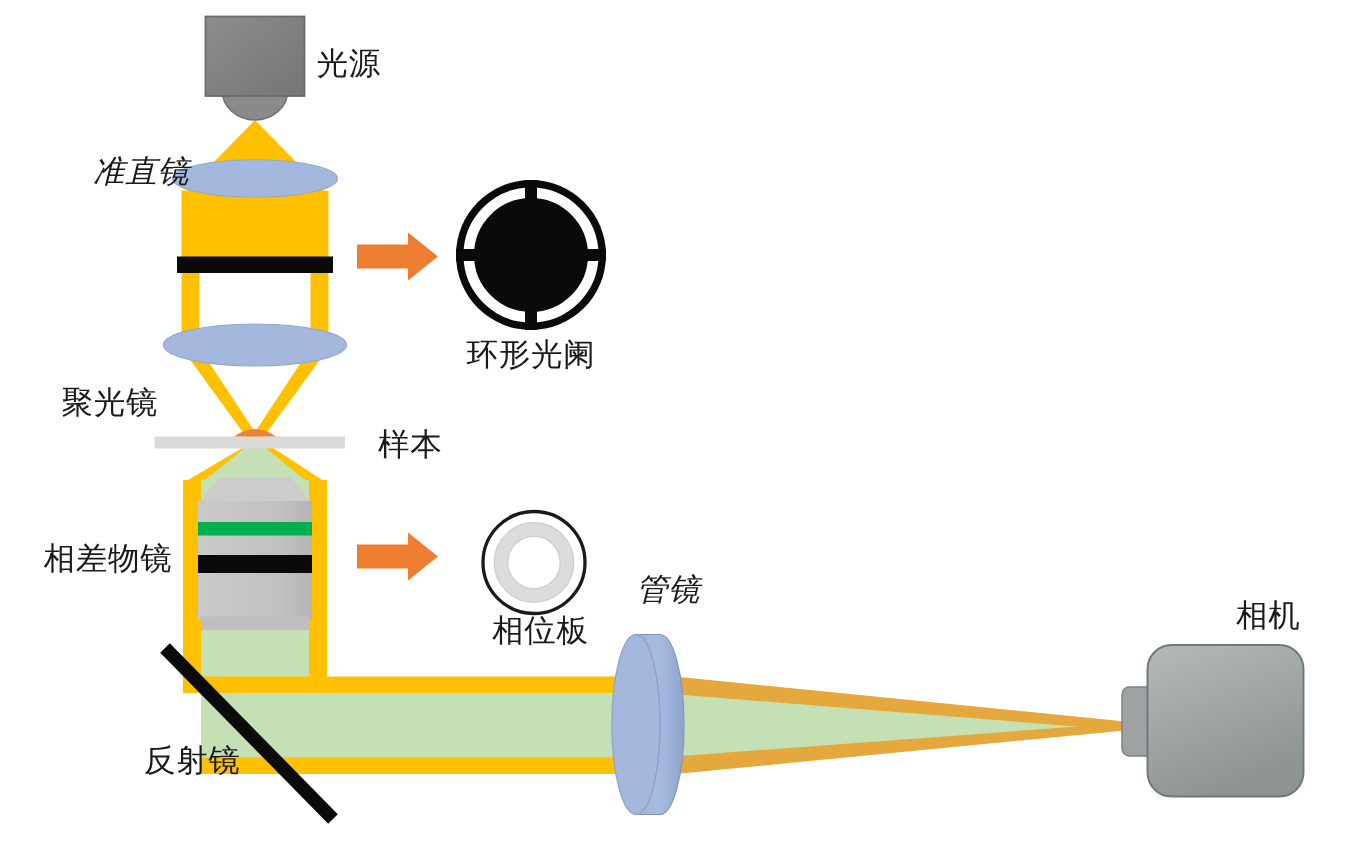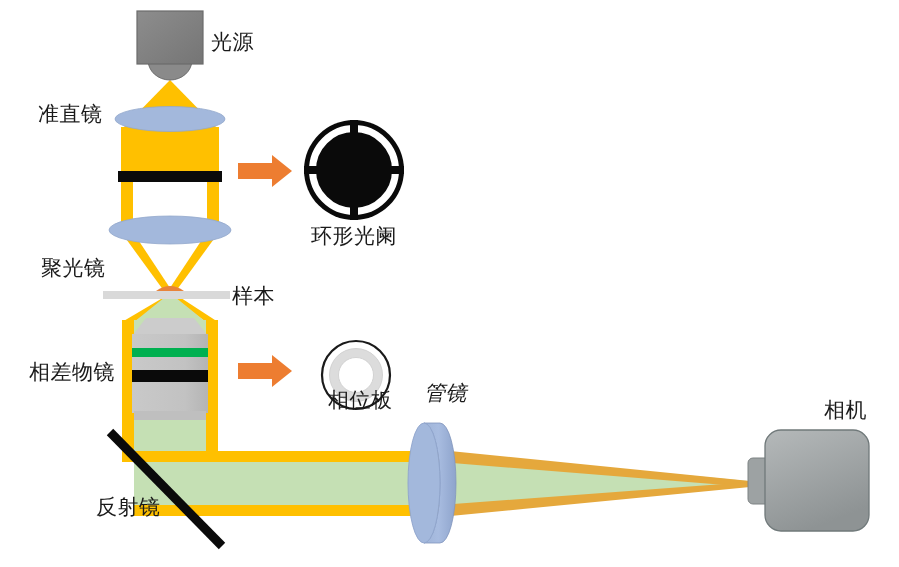--- a/index.html
+++ b/index.html
@@ -157,31 +157,31 @@
       <circle cx="356" cy="375" r="34" fill="#ffffff" stroke="#1a1a1a" stroke-width="2.2"></circle>
       <circle cx="356" cy="375" r="22" fill="none" stroke="#DCDCDC" stroke-width="9"></circle>
       <circle cx="356" cy="375" r="26.5" fill="none" stroke="#CFCFCF" stroke-width="0.9"></circle>
       <circle cx="356" cy="375" r="17.5" fill="none" stroke="#CFCFCF" stroke-width="0.9"></circle>
     </g>
 
   </svg>
 
   <div class="dlabel" style="left:211px; top:32px;">光源</div>
 
-  <div class="dlabel" style="left:38px; top:104px;">准直镜</div>
+  <div class="dlabel" style="left:62px; top:104px;font-style:italic;">准直镜</div>
 
   <div class="dlabel" style="left:311px; top:226px;text-align:right;">环形光阑</div>
 
   <div class="dlabel" style="left:41px; top:214px;margin-top:44px;">聚光镜</div>
 
-  <div class="dlabel" style="left:232px; top:286px;">样本</div>
+  <div class="dlabel" style="left:252px; top:286px;">样本</div>
 
   <div class="dlabel" style="left:29px; top:362px;">相差物镜</div>
 
-  <div class="dlabel" style="left:328px; top:390px;">相位板</div>
+  <div class="dlabel" style="left:328px; top:410px;">相位板</div>
 
   <div class="dlabel" style="left:424px; top:383px;font-style:italic;">管镜</div>
 
   <div class="dlabel" style="left:84px; top:497px;margin-left:12px;">反射镜</div>
 
   <div class="dlabel" style="left:824px; top:400px;">相机</div>
 
 </div>
 
 </body></html>

